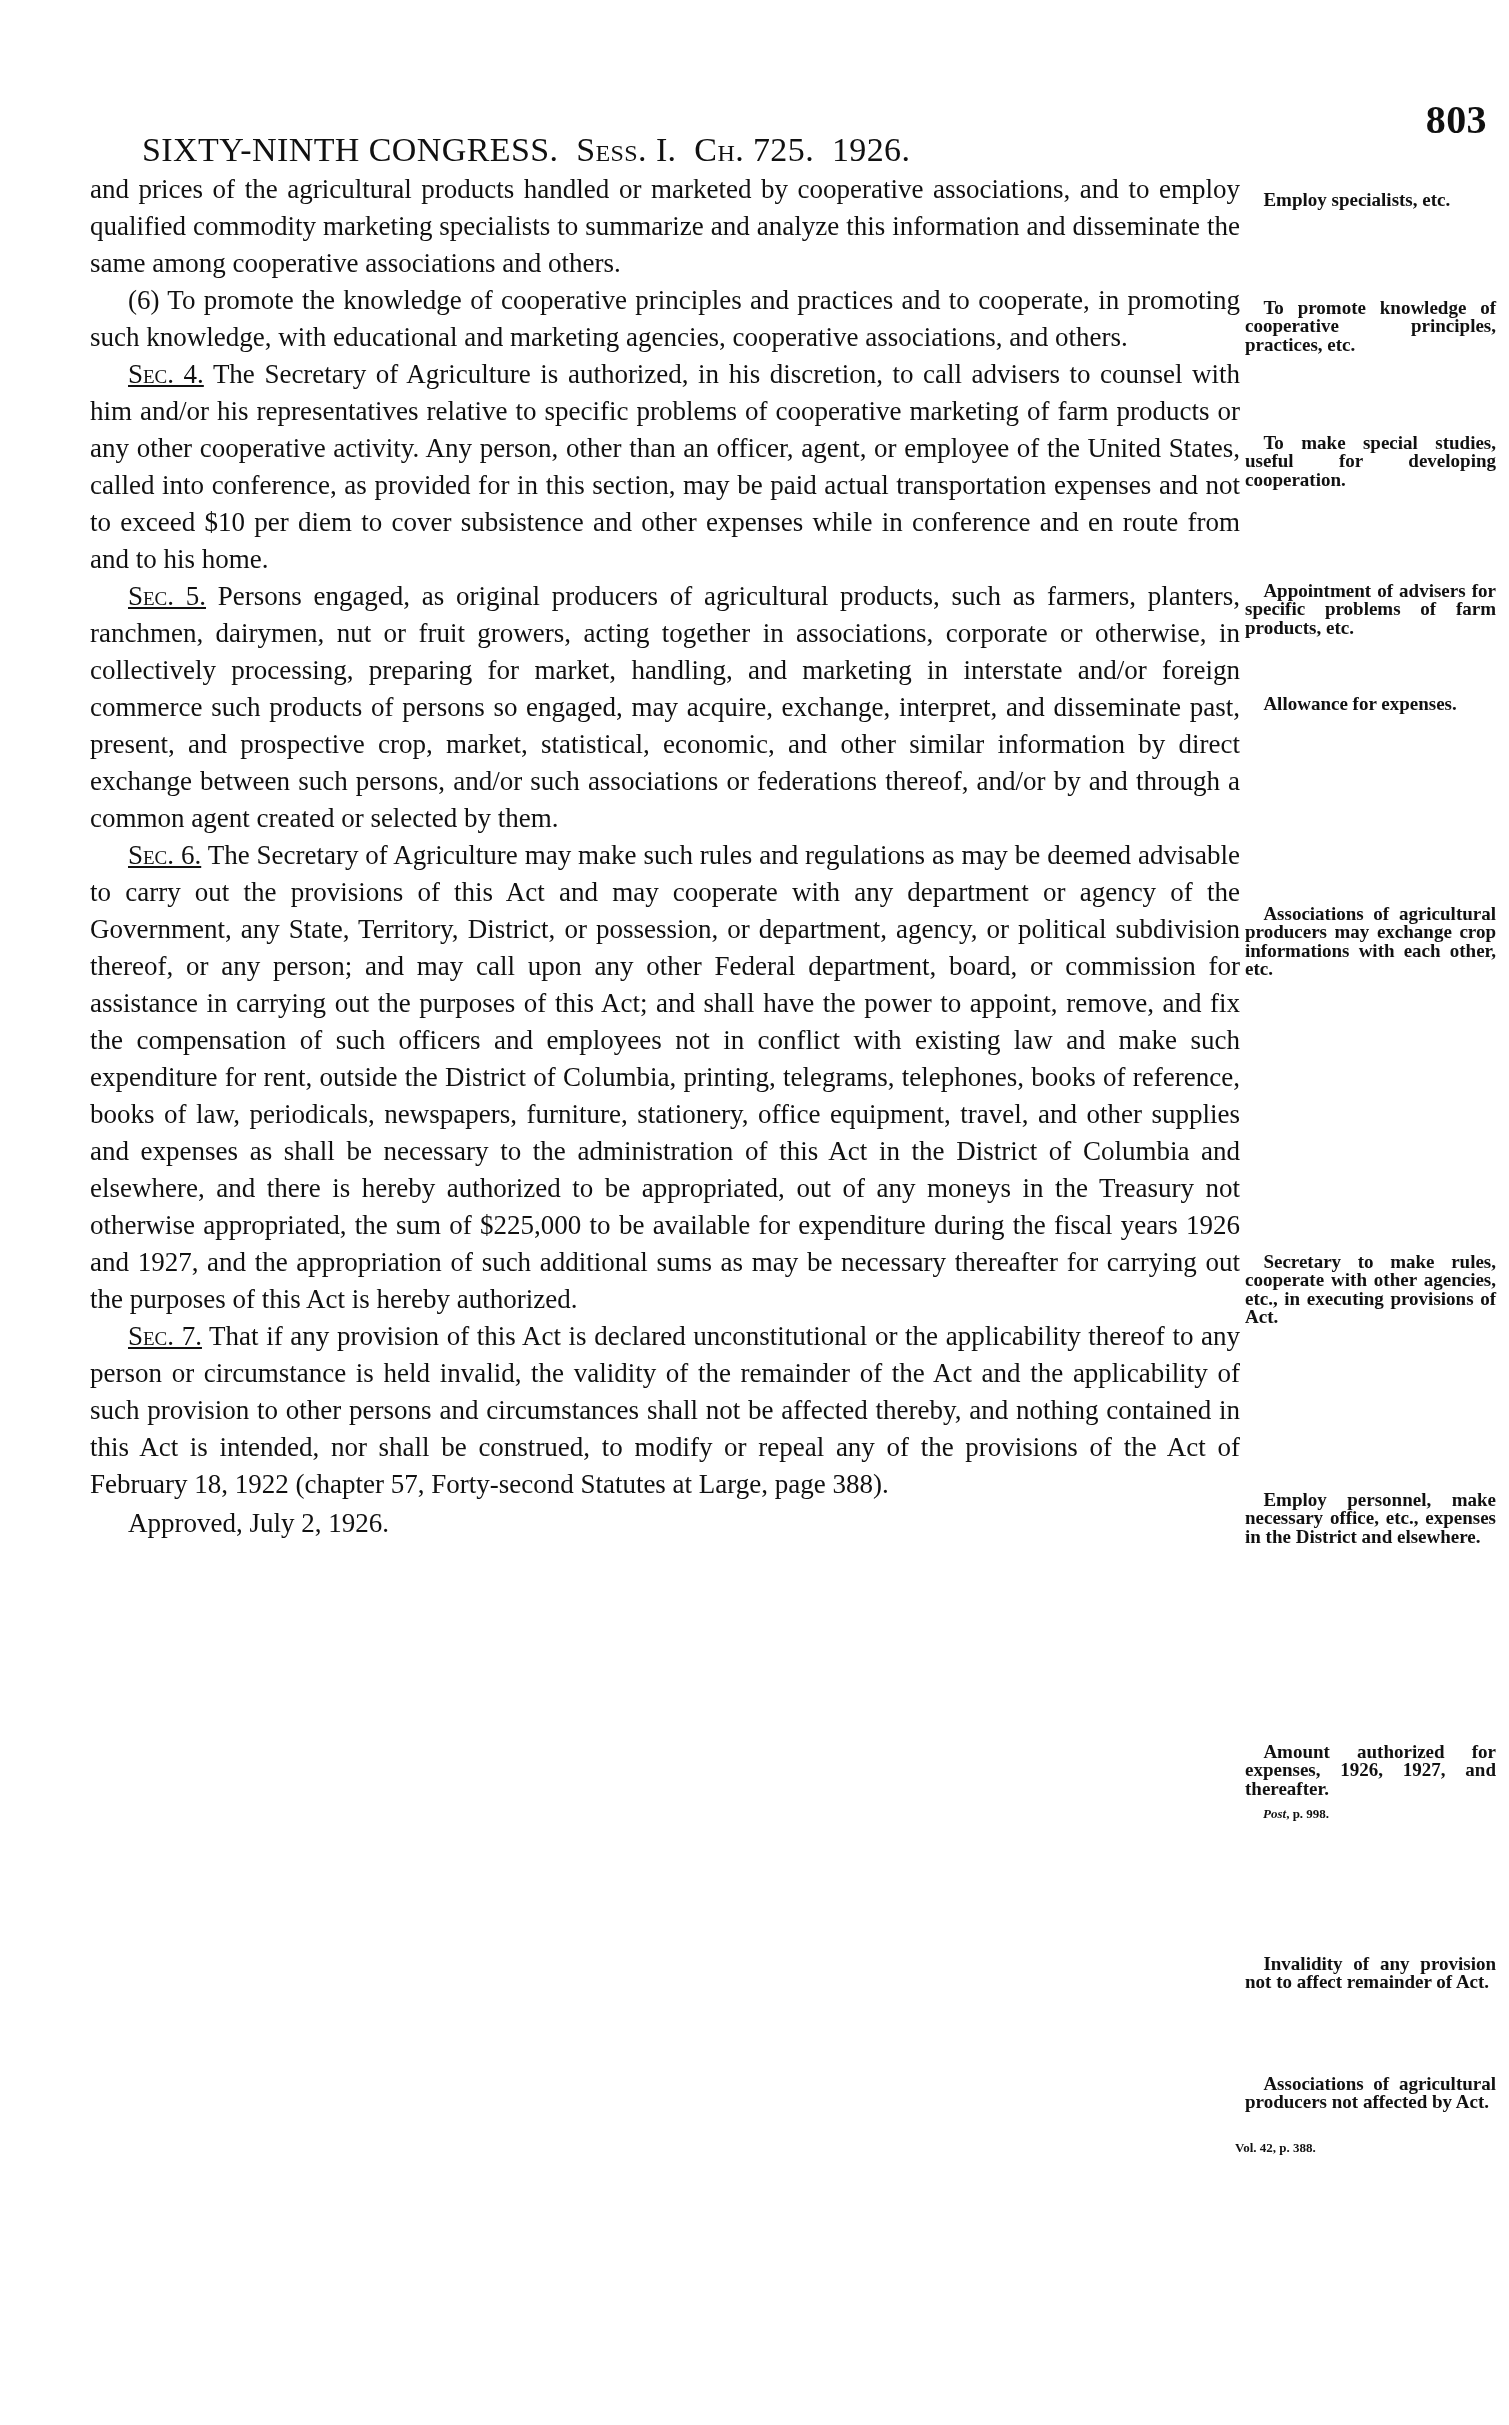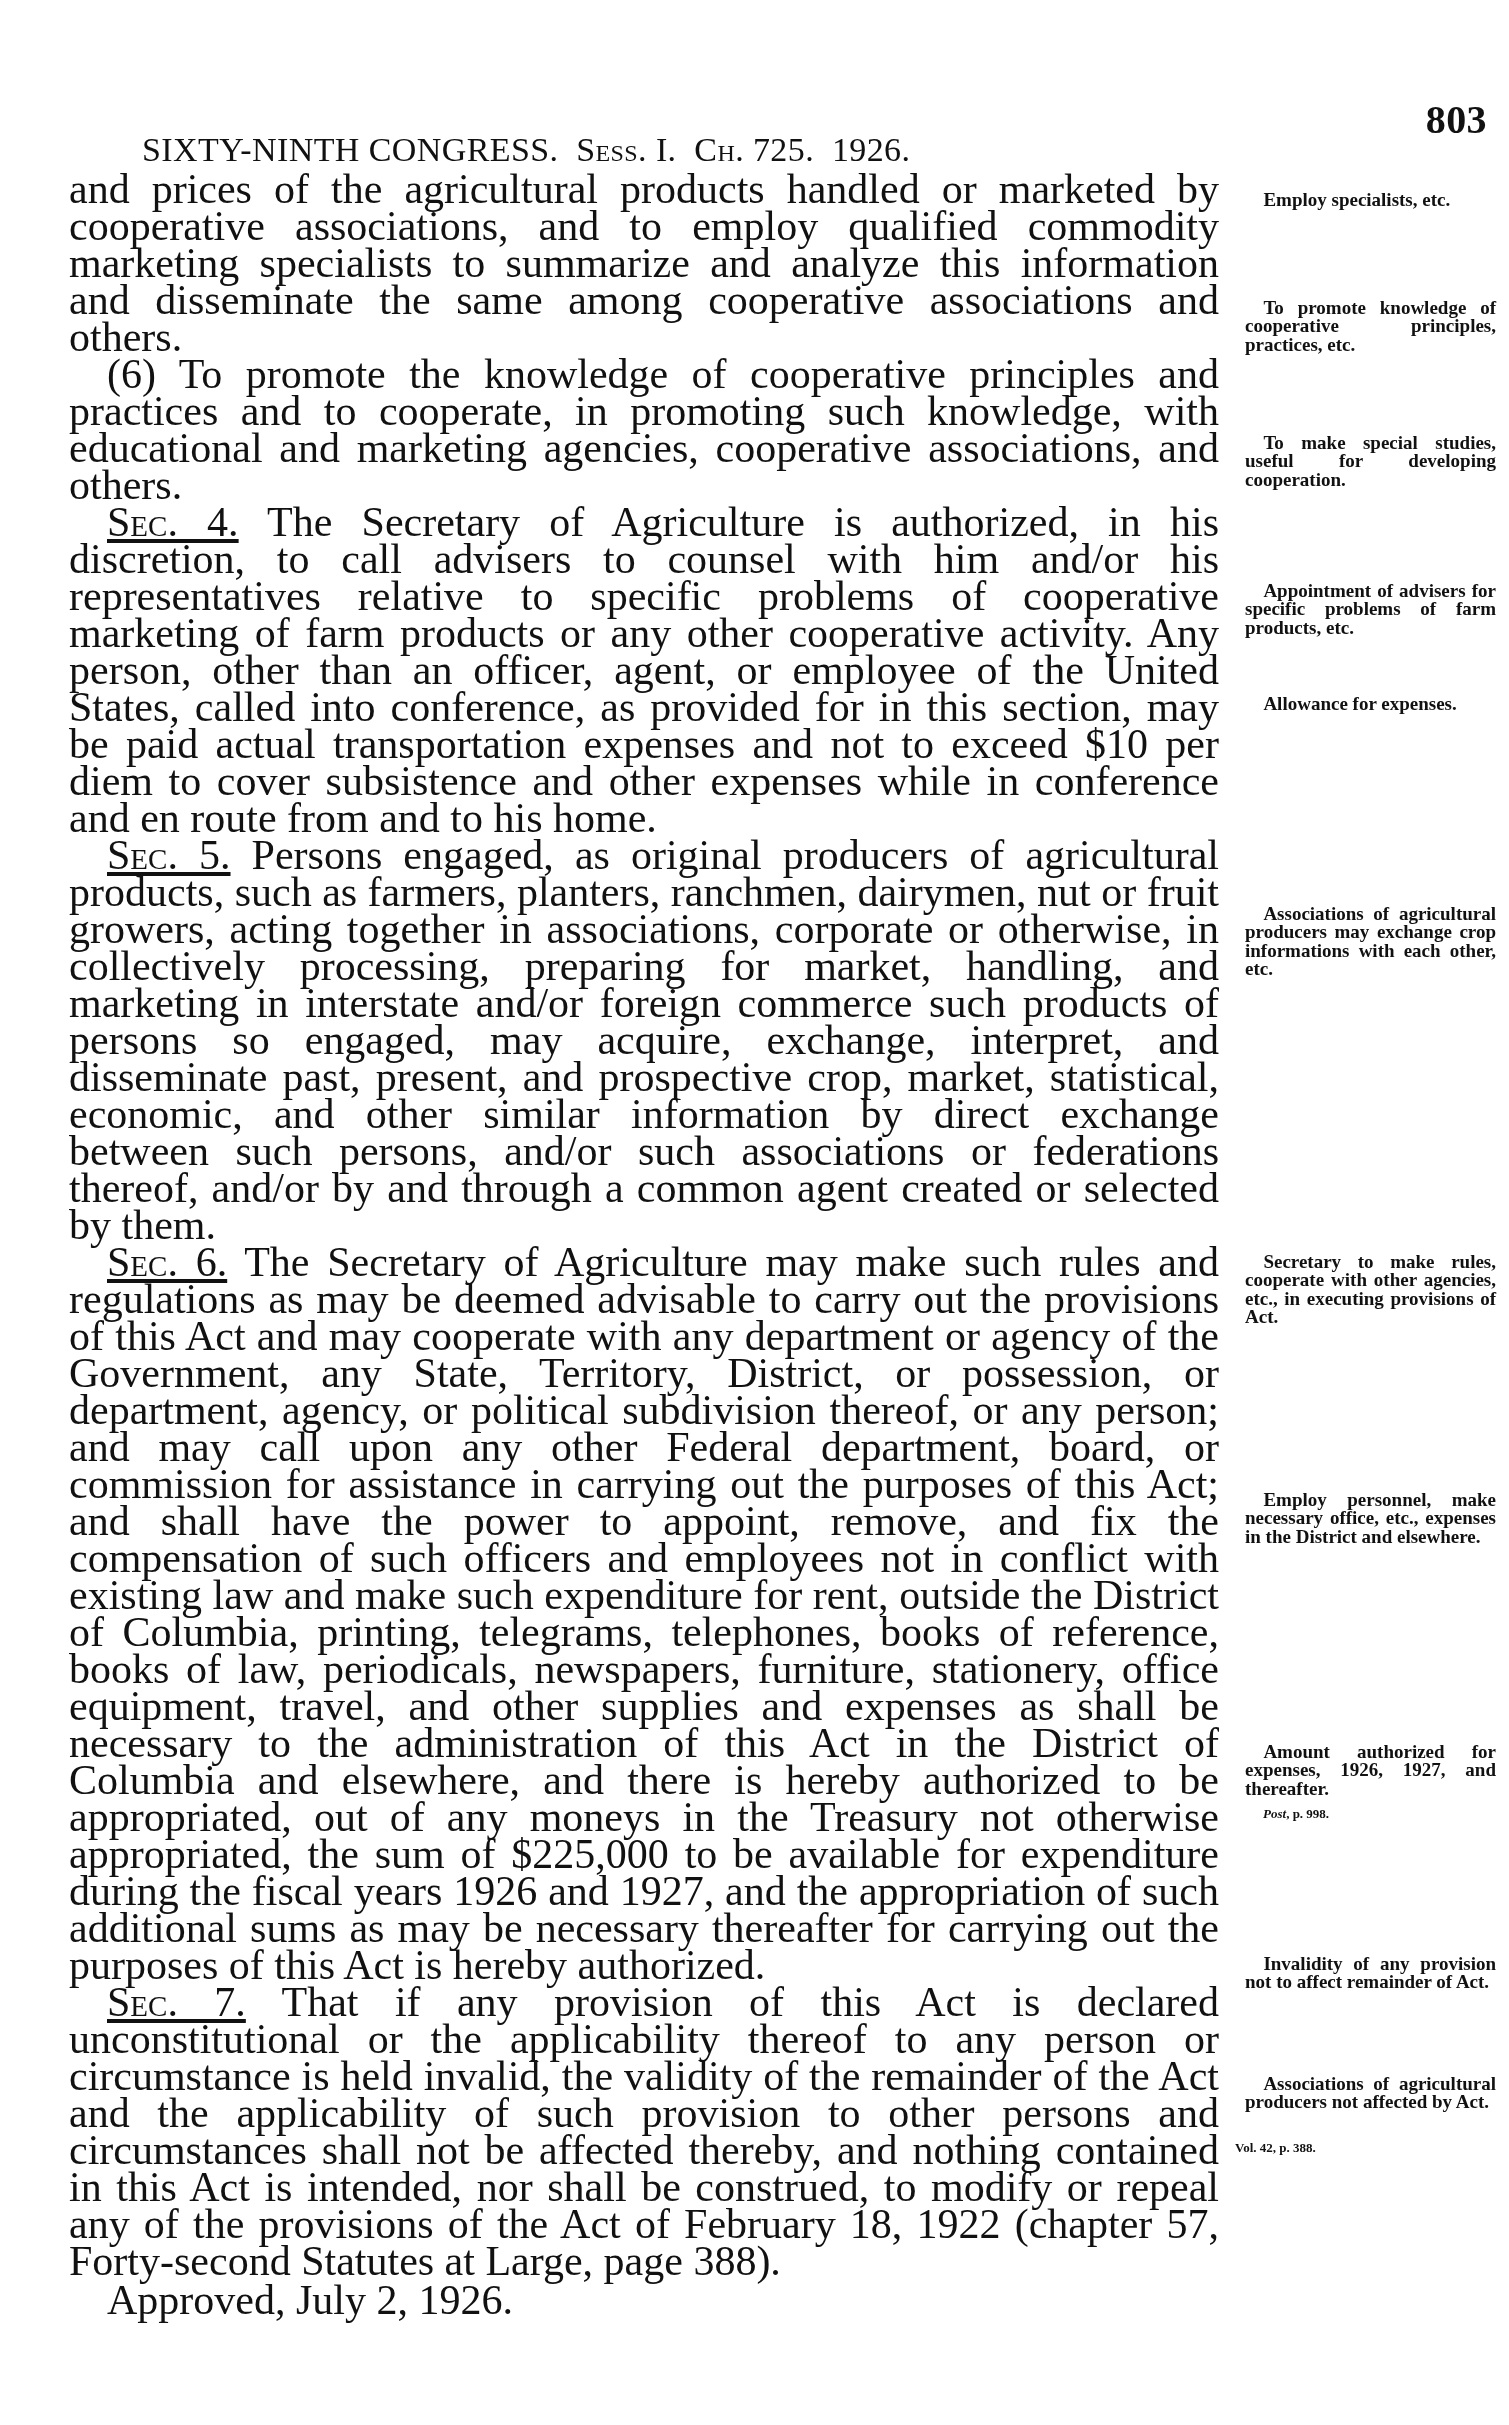--- a/index.html
+++ b/index.html
@@ -3,21 +3,21 @@
 <meta charset="utf-8">
 <style>
   html, body { margin: 0; padding: 0; background: #ffffff; }
   body { width: 1510px; height: 2426px; position: relative; overflow: hidden;
          font-family: "Liberation Serif", "DejaVu Serif", serif; color: #111111; }
   .header { position: absolute; top: 99px; left: 142px; width: 1345px; height: 50px;
             font-size: 34px; letter-spacing: 0.4px; }
   .header .title { position: absolute; left: 0; top: 0; white-space: nowrap; margin-top: 32px; }
   .header .sc { font-variant: small-caps; }
   .header .page-num { position: absolute; right: 0; top: -3.3px; font-size: 40px; font-weight: bold; }
-  .body { position: absolute; top: 171px; left: 69px; width: 1150px; font-size: 42px;
+  .body { position: absolute; top: 171px; left: 90px; width: 1150px; font-size: 27px;
           line-height: 37px; text-align: justify; }
   .para { margin: 0; text-indent: 38px; }
   .para.cont { text-indent: 0; }
   .sec-label { font-variant: small-caps; text-decoration: underline; }
   .approved { margin: 0; text-indent: 38px; margin-top: 1.7px; }
   .note { position: absolute; left: 1245px; width: 251px; font-size: 19px; line-height: 18.4px;
           font-weight: bold; text-align: justify; text-indent: 18.4px; }
   .note-ref { position: absolute; left: 1263px; font-size: 13px; font-weight: bold; }
   .note-ref .it { font-style: italic; }
 </style>

